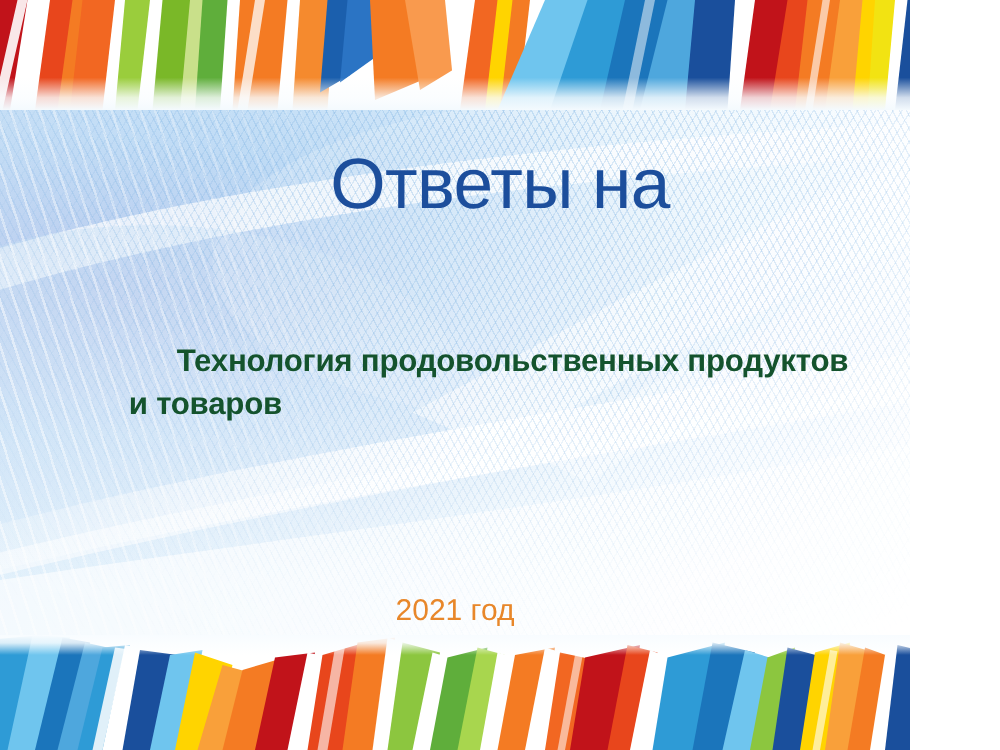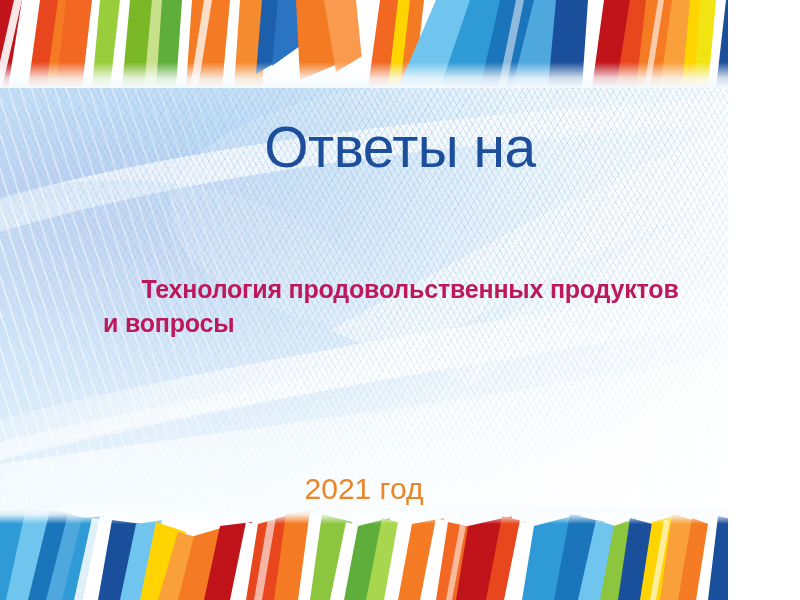--- a/index.html
+++ b/index.html
@@ -114,37 +114,37 @@
     letter-spacing: -0.5px;
     white-space: nowrap;
   }
   .subtitle-block {
     position: absolute;
     left: 70px;
     top: 272px;
     width: 680px;
   }
   .subtitle-line {
-    color: #be185d;
+    color: #14532d;
     font-size: 25px;
     line-height: 34px;
     font-weight: 700;
     letter-spacing: -0.2px;
   }
   .subtitle-line.l1 { text-align: center; }
   .subtitle-line.l2 { text-align: left; padding-left: 33px; }
 
   .year {
     position: absolute;
     left: 0;
     right: 0;
     top: 474px;
     text-align: center;
     color: #e8872a;
-    font-size: 30px;
+    font-size: 24px;
     line-height: 30px;
     font-weight: 400;
   }
 </style>
 </head>
 <body>
 
 <div id="slide">
 
   <div class="bg-base"></div>
@@ -309,18 +309,18 @@
     </svg>
     <div class="band-fade-bottom"></div>
   </div>
 
   <div class="title-block">
     <div class="title-line">Ответы на</div>
   </div>
 
   <div class="subtitle-block">
     <div class="subtitle-line l1">Технология продовольственных продуктов</div>
-    <div class="subtitle-line l2">и вопросы</div>
+    <div class="subtitle-line l2">и товаров</div>
   </div>
 
   <div class="year">2021 год</div>
 
 </div>
 
 </body></html>

